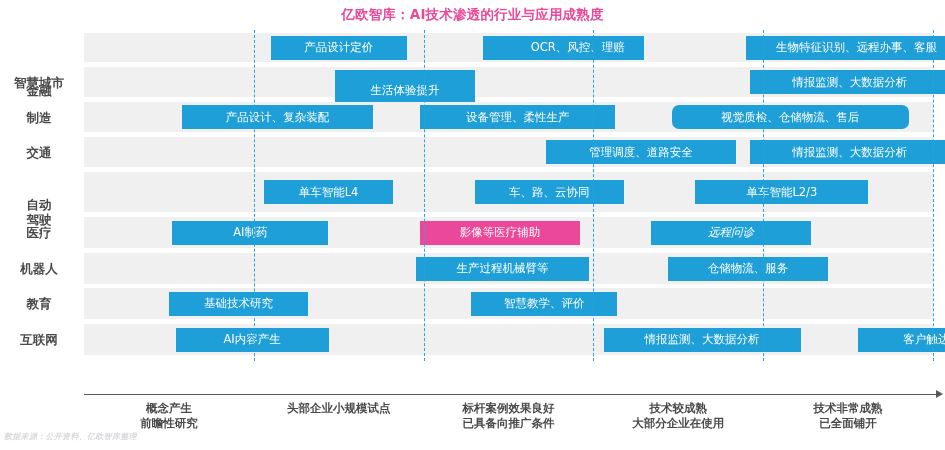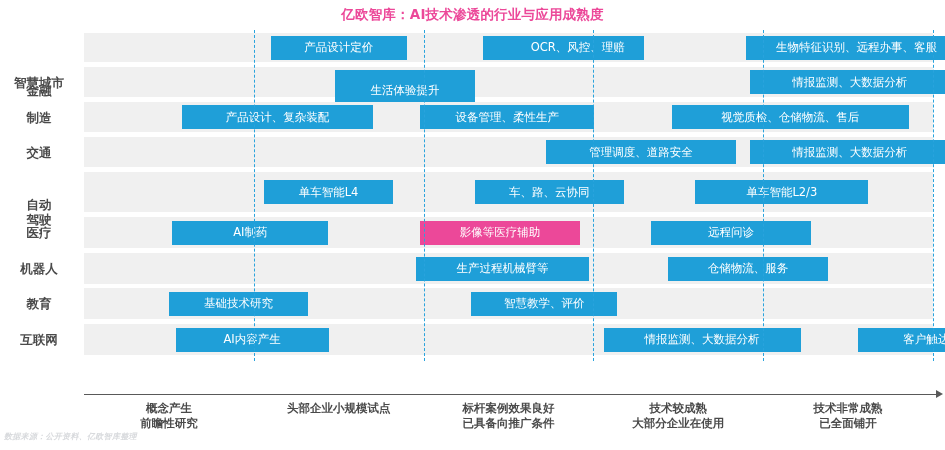--- a/index.html
+++ b/index.html
@@ -168,33 +168,33 @@
   <div id="bands">
       <div class="band" style="top: 3px; height: 29px;"></div>
       <div class="box" style="left: 186.78px; width: 135.84px; top: 5.5px; height: 24px; background: rgb(31, 159, 216);">产品设计定价</div>
       <div class="box" style="left: 399.03px; width: 161.31px; top: 5.5px; height: 24px; background: rgb(31, 159, 216); padding-left: 28px;">OCR、风控、理赔</div>
       <div class="box" style="left: 662.22px; width: 220.74px; top: 5.5px; height: 24px; background: rgb(31, 159, 216);">生物特征识别、远程办事、客服</div>
       <div class="band" style="top: 37px; height: 30px;"></div>
       <div class="box" style="left: 251.304px; width: 139.236px; top: 40px; height: 40px; background: rgb(31, 159, 216);">生活体验提升</div>
       <div class="box" style="left: 665.616px; width: 200.364px; top: 40px; height: 24px; background: rgb(31, 159, 216);">情报监测、大数据分析</div>
       <div class="band" style="top: 72px; height: 30px;"></div>
       <div class="box" style="left: 98.484px; width: 190.176px; top: 75px; height: 24px; background: rgb(31, 159, 216);">产品设计、复杂装配</div>
-      <div class="box" style="left: 336.204px; width: 174px; top: 75px; height: 24px; background: rgb(31, 159, 216);">设备管理、柔性生产</div>
-      <div class="box" style="left: 587.508px; width: 237.72px; top: 75px; height: 24px; background: rgb(31, 159, 216);">视觉质检、仓储物流、售后</div>
+      <div class="box" style="left: 336.204px; width: 195px; top: 75px; height: 24px; background: rgb(31, 159, 216);">设备管理、柔性生产</div>
+      <div class="box" style="left: 587.508px; width: 237.72px; top: 75px; height: 24px; background: rgb(31, 159, 216); border-radius: 7px;">视觉质检、仓储物流、售后</div>
       <div class="band" style="top: 107px; height: 30px;"></div>
       <div class="box" style="left: 461.856px; width: 190.176px; top: 110px; height: 24px; background: rgb(31, 159, 216);">管理调度、道路安全</div>
       <div class="box" style="left: 665.616px; width: 200.364px; top: 110px; height: 24px; background: rgb(31, 159, 216);">情报监测、大数据分析</div>
       <div class="band" style="top: 142px; height: 40px;"></div>
       <div class="box" style="left: 179.988px; width: 129.048px; top: 150px; height: 24px; background: rgb(31, 159, 216);">单车智能L4</div>
       <div class="box" style="left: 390.54px; width: 149.424px; top: 150px; height: 24px; background: rgb(31, 159, 216);">车、路、云协同</div>
       <div class="box" style="left: 611.28px; width: 173.196px; top: 150px; height: 24px; background: rgb(31, 159, 216);">单车智能L2/3</div>
       <div class="band" style="top: 187px; height: 31px;"></div>
       <div class="box" style="left: 88.296px; width: 156.216px; top: 190.5px; height: 24px; background: rgb(31, 159, 216);">AI制药</div>
       <div class="box" style="left: 336.204px; width: 159.612px; top: 190.5px; height: 24px; background: #ec4899;">影像等医疗辅助</div>
-      <div class="box" style="left: 567.132px; width: 159.612px; top: 190.5px; height: 24px; background: rgb(31, 159, 216);">远程问诊</div>
+      <div class="box" style="left: 567.132px; width: 159.612px; top: 190.5px; height: 24px; background: rgb(31, 159, 216); font-style: italic;">远程问诊</div>
       <div class="band" style="top: 223px; height: 31px;"></div>
       <div class="box" style="left: 332px; width: 173.196px; top: 226.5px; height: 24px; background: rgb(31, 159, 216);">生产过程机械臂等</div>
       <div class="box" style="left: 584.112px; width: 159.612px; top: 226.5px; height: 24px; background: rgb(31, 159, 216);">仓储物流、服务</div>
       <div class="band" style="top: 258px; height: 31px;"></div>
       <div class="box" style="left: 84.9px; width: 139.236px; top: 261.5px; height: 24px; background: rgb(31, 159, 216);">基础技术研究</div>
       <div class="box" style="left: 387.144px; width: 146.028px; top: 261.5px; height: 24px; background: rgb(31, 159, 216);">智慧教学、评价</div>
       <div class="band" style="top: 294px; height: 31px;"></div>
       <div class="box" style="left: 91.692px; width: 152.82px; top: 297.5px; height: 24px; background: rgb(31, 159, 216);">AI内容产生</div>
       <div class="box" style="left: 519.588px; width: 196.968px; top: 297.5px; height: 24px; background: rgb(31, 159, 216);">情报监测、大数据分析</div>
       <div class="box" style="left: 774.288px; width: 193.572px; top: 297.5px; height: 24px; background: rgb(31, 159, 216);">客户触达、智慧营销</div>

